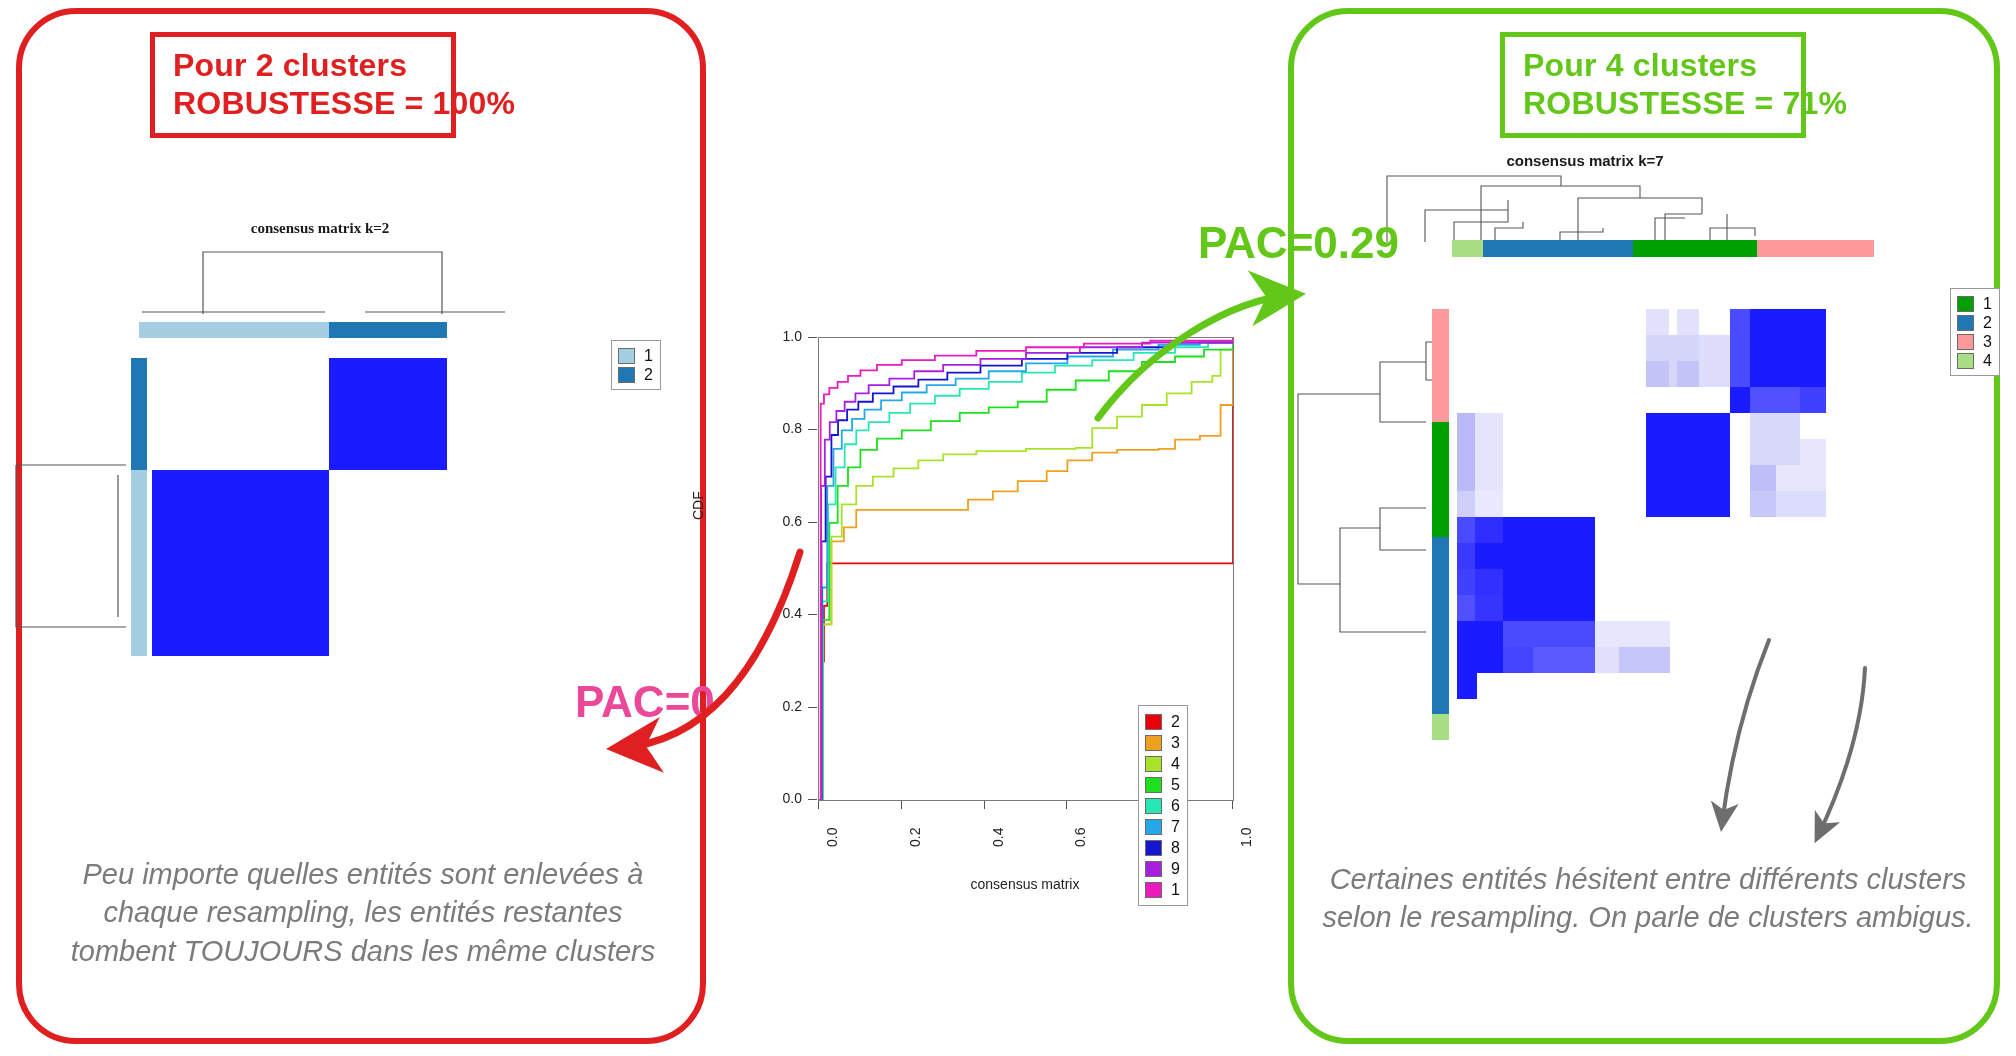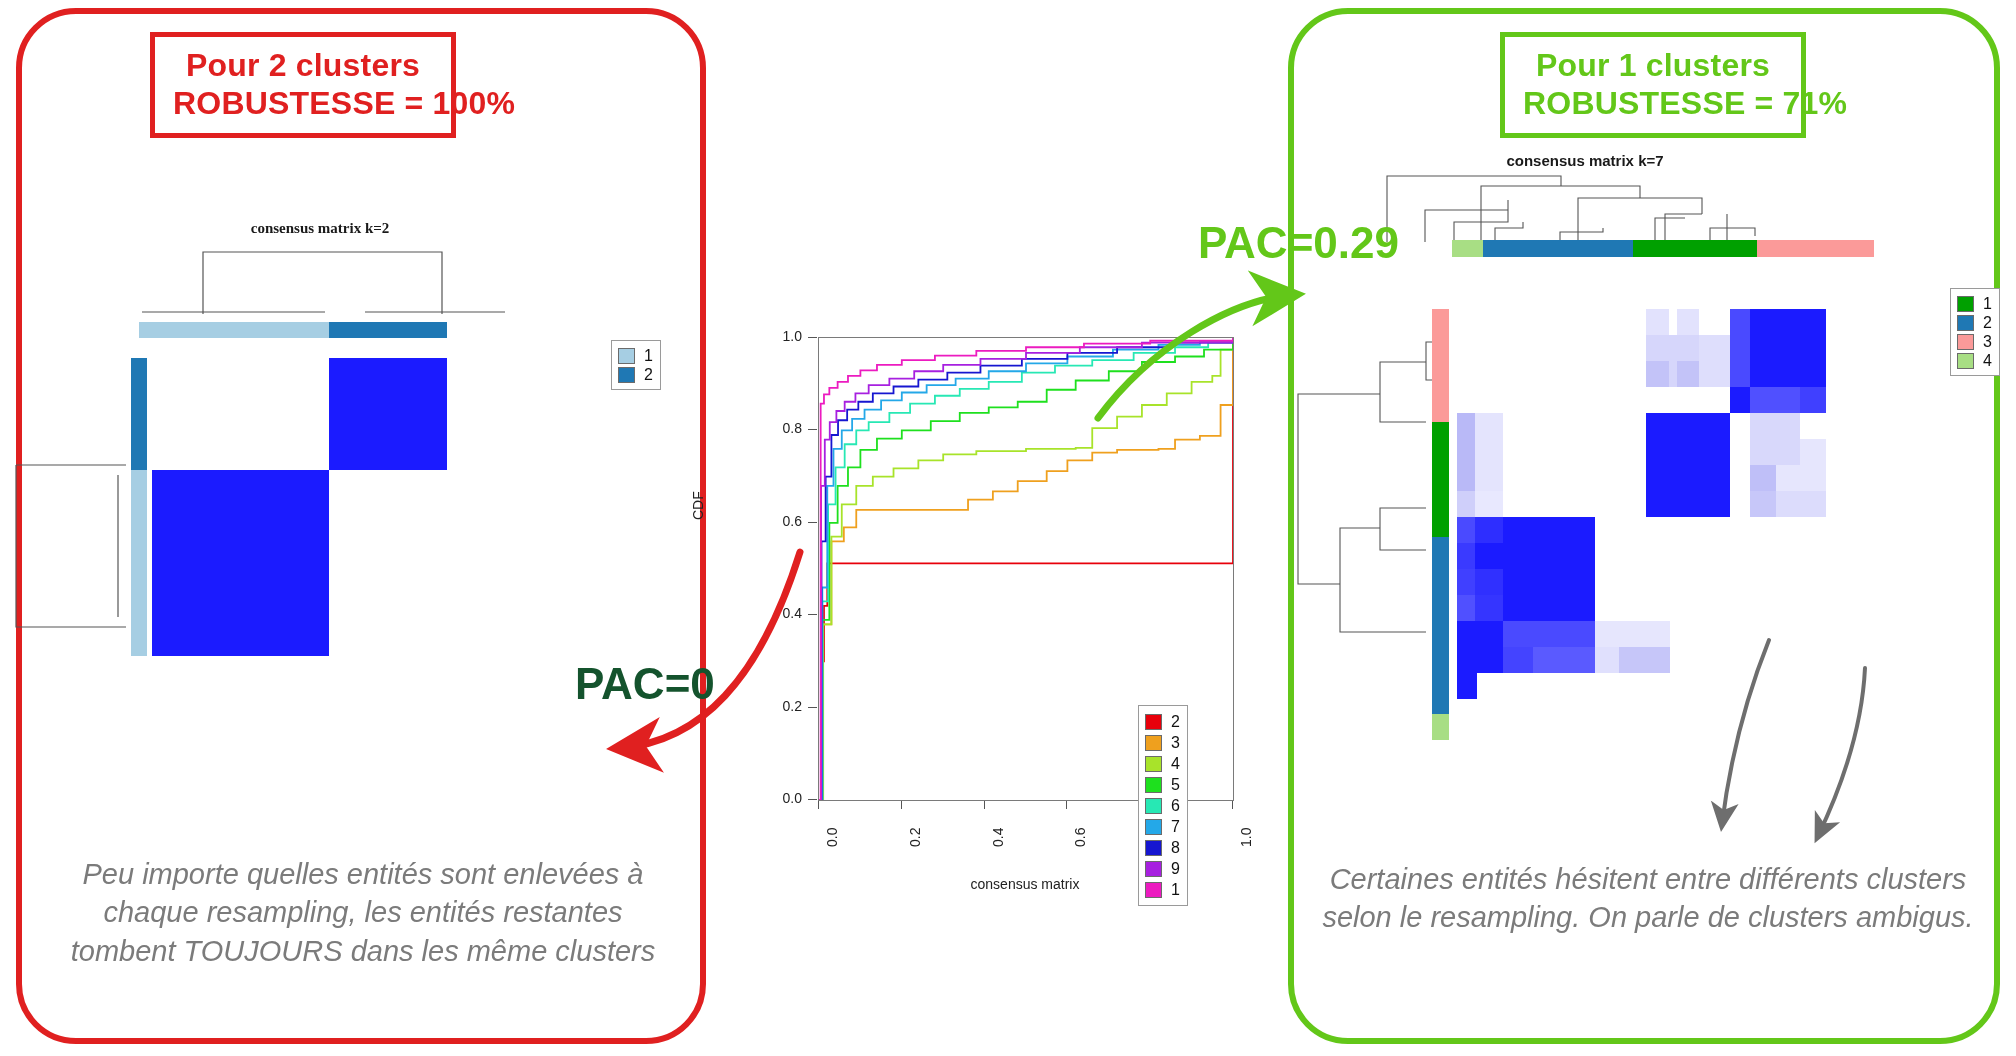--- a/index.html
+++ b/index.html
@@ -6,21 +6,21 @@
   body{width:2016px;height:1056px;position:relative;overflow:hidden;
        font-family:"Liberation Sans",sans-serif;}
 
   .panel{position:absolute;background:#fff;box-sizing:border-box;}
   #panel-left{left:16px;top:8px;width:690px;height:1036px;
       border:6px solid #E02020;border-radius:60px;}
   #panel-right{left:1288px;top:8px;width:712px;height:1036px;
       border:6px solid #63C719;border-radius:60px;}
 
   .headbox{position:absolute;box-sizing:border-box;background:#fff;
-      text-align:center;line-height:1.18;font-weight:bold;font-size:32px;
+      text-align:left;line-height:1.18;font-weight:bold;font-size:32px;
       letter-spacing:.2px;padding:10px 18px;}
   #head-left{left:150px;top:32px;width:306px;border:5px solid #E02020;color:#E02020;}
   #head-right{left:1500px;top:32px;width:306px;border:5px solid #63C719;color:#63C719;}
   .headbox div{white-space:nowrap;}
 
   
   .rtitle{position:absolute;font-weight:bold;font-size:15px;color:#1a1a1a;
       text-align:center;white-space:nowrap;}
   .dendro{position:absolute;}
   .legend-box{position:absolute;border:1px solid #9a9a9a;background:#fff;
@@ -45,21 +45,21 @@
   .ytick{position:absolute;font-size:14px;color:#222;text-align:right;width:42px;}
   .ytickm{position:absolute;width:9px;height:1px;background:#555;}
   .xtick{position:absolute;font-size:14px;color:#222;white-space:nowrap;
       transform:rotate(-90deg);transform-origin:left top;}
   .xtickm{position:absolute;width:1px;height:9px;background:#555;}
   #cdf-legend{left:438px;top:425px;}
   #cdf-legend .legend-row{height:21px;}
 
   
   .pac{position:absolute;font-weight:bold;font-size:44px;white-space:nowrap;}
-  #pac-left{left:575px;top:659px;color:#14532d;}
+  #pac-left{left:575px;top:677px;color:#ec4899;}
   #pac-right{left:1198px;top:218px;color:#63C719;}
 
   .caption{position:absolute;font-style:italic;font-size:29px;color:#7b7b7b;
       text-align:center;line-height:1.32;}
   #cap-left{left:48px;top:855px;width:630px;}
   #cap-right{left:1318px;top:860px;width:660px;}
 
   svg.ovl{position:absolute;left:0;top:0;width:2016px;height:1056px;
       pointer-events:none;}
 </style>
@@ -200,21 +200,21 @@
       <div class="legend-row">
         <span class="legend-sw" style="background: rgb(236, 27, 192);"></span>
         <span class="legend-lab">1</span>
       </div>
     </div>
 </div>
 
 <div class="panel" id="panel-right"></div>
 
 <div class="headbox" id="head-right">
-  <div>Pour 1 clusters</div>
+  <div>Pour 4 clusters</div>
   <div>ROBUSTESSE = 71%</div>
 </div>
 
 <div class="rtitle" style="left:1405px;top:152px;width:360px;">consensus matrix k=7</div>
 
 <svg class="dendro" style="left:1355px;top:166px;" width="420" height="80" viewBox="0 0 420 80">
   <g fill="none" stroke="#555" stroke-width="1.1">
     <path d="M32,76 L32,10 L206,10 L206,20"></path>
     <path d="M126,76 L126,20 L285,20 L285,32"></path>
     <path d="M223,76 L223,32 L347,32 L347,48"></path>

